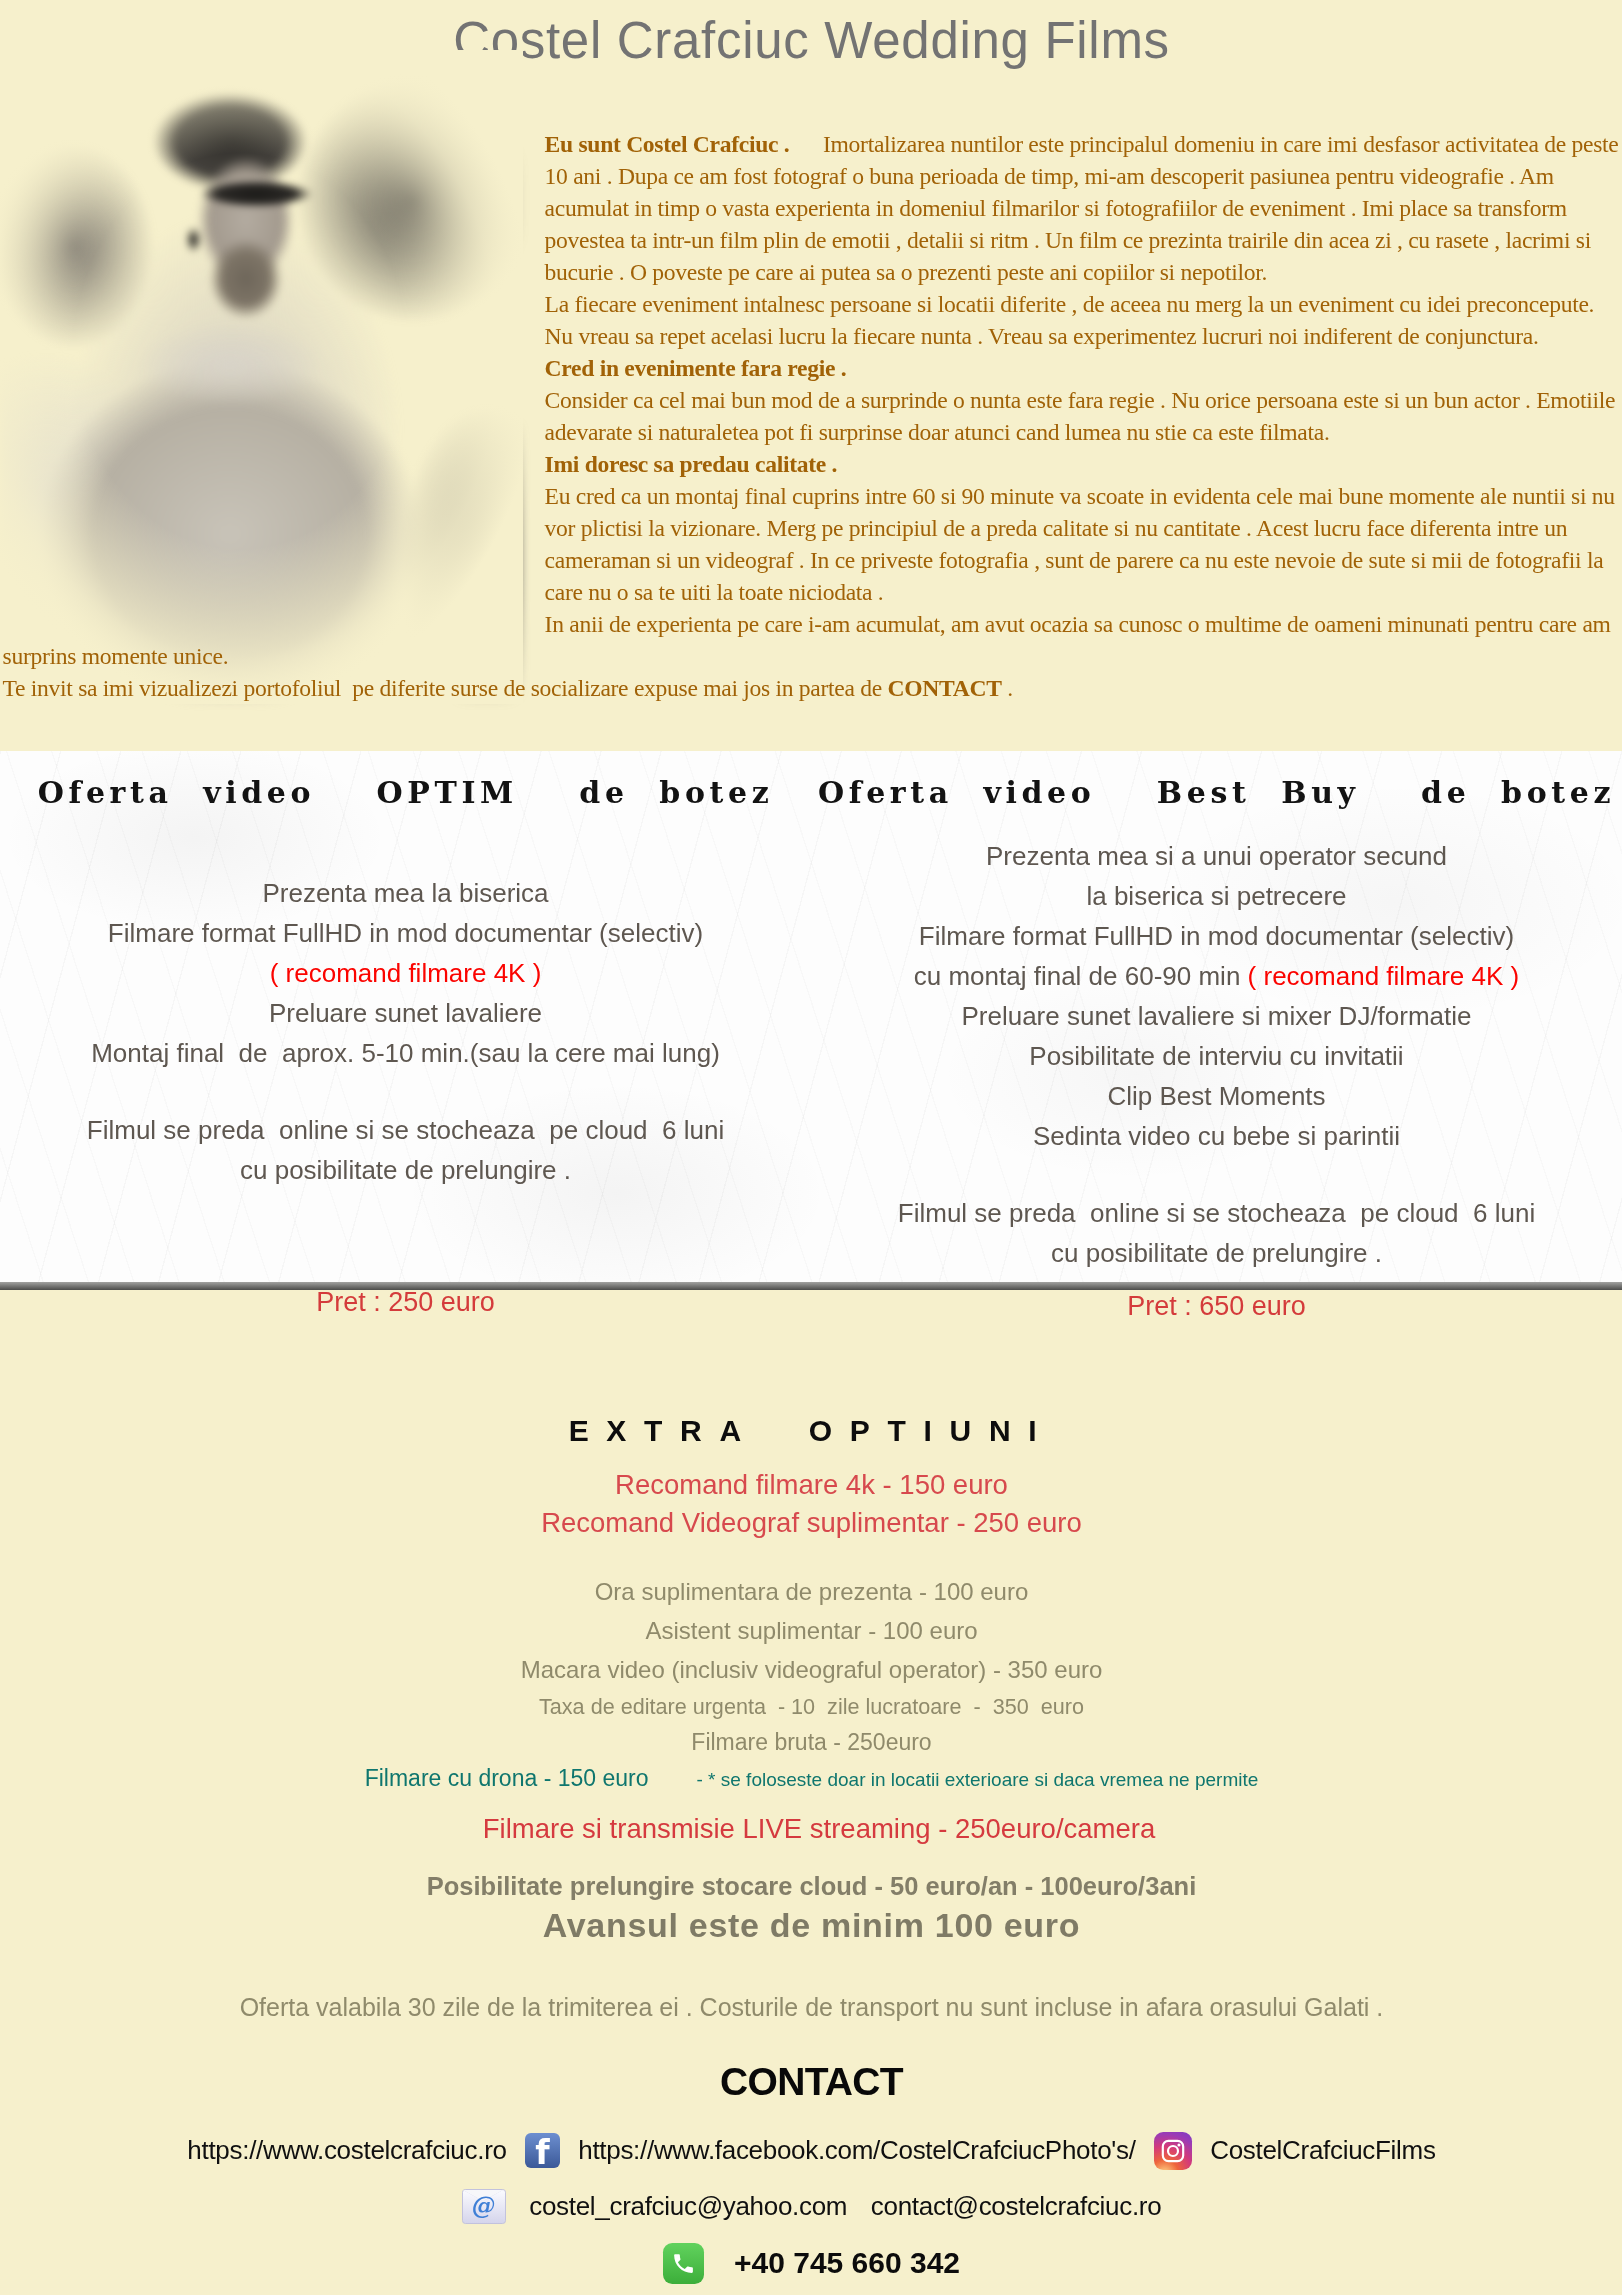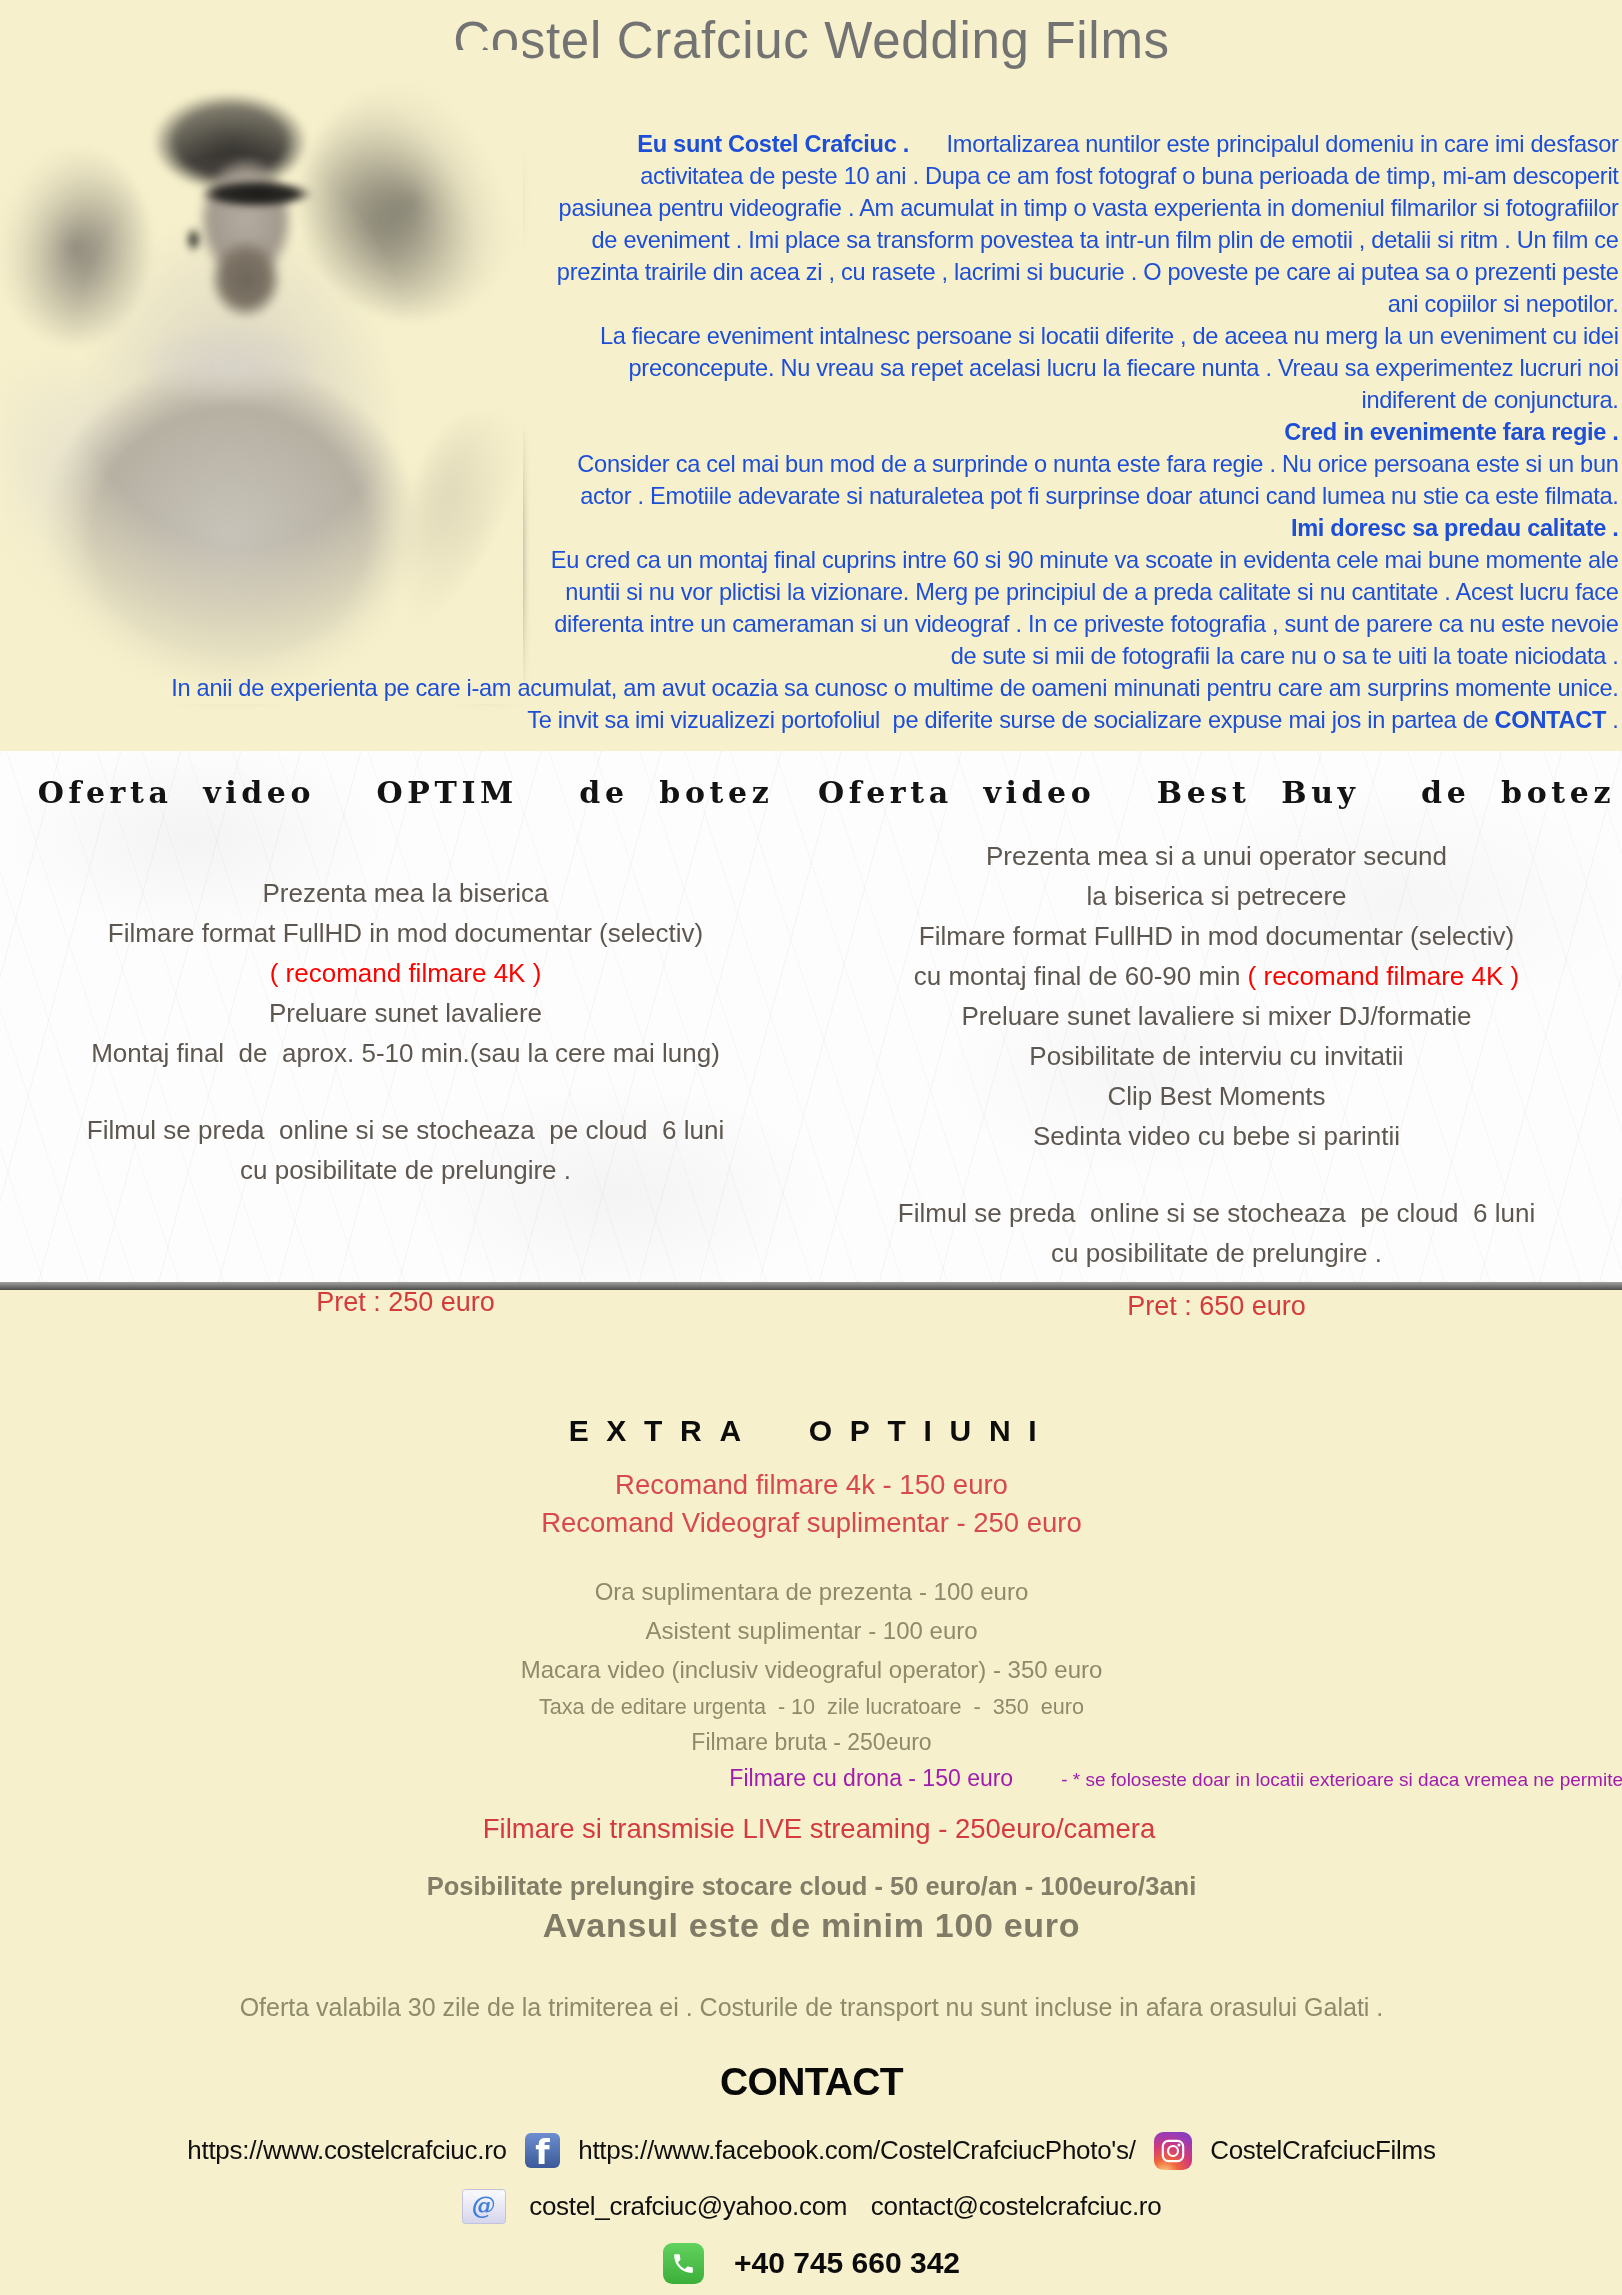--- a/index.html
+++ b/index.html
@@ -33,21 +33,21 @@
   }
   .photo-fade{
     position:absolute;left:0;top:50px;width:523px;height:654px;z-index:1;
     background:radial-gradient(ellipse 58% 55% at 46% 46%,
       rgba(246,240,204,0) 55%, rgba(246,240,204,0.8) 86%, #f6f0cc 99%);
   }
   
   .intro{
     position:absolute;top:128px;left:2.6px;width:1616px;z-index:2;
     font-size:23.6px;line-height:32px;letter-spacing:-0.3px;
-    text-align:right;color:#1d4ed8;
+    text-align:left;color:#a16207;font-family:Liberation Serif, serif;
   }
   .float-spacer{float:left;width:542px;height:497px;}
   .intro p{margin:0;white-space:pre-wrap;}
   .intro .lead{font-weight:700;}
   
   .offers{
     position:absolute;top:751px;left:0;width:1623px;height:539px;z-index:3;
     background-color:#fdfdfd;display:flex;
     background-image:
       repeating-linear-gradient(105deg, rgba(120,120,120,0.05) 0 1.3px, rgba(0,0,0,0) 1.3px 58px),
@@ -81,21 +81,21 @@
   .extra-title{
     margin-top:25px;font-size:30px;font-weight:700;color:#0d0d0d;
     letter-spacing:17.7px;word-spacing:25px;
   }
   .extra-red-block{margin-top:18.3px;}
   .extra-red{font-size:27.5px;line-height:38px;color:#d7494d;white-space:pre-wrap;}
   .extra-items{margin-top:30px;color:#8f8a6b;}
   .xitem{font-size:24px;line-height:39px;white-space:pre-wrap;}
   .xitem-taxa{font-size:21.6px;line-height:36px;white-space:pre-wrap;}
   .xitem-bruta{font-size:23px;line-height:35px;white-space:pre-wrap;}
-  .drone-row{font-size:23px;line-height:37px;color:#a21caf;white-space:pre-wrap;text-align:right;}
+  .drone-row{font-size:23px;line-height:37px;color:#0f766e;white-space:pre-wrap;}
   .drone-note{font-size:19px;margin-left:48px;}
   .live-line{margin-top:14.4px;font-size:27.5px;color:#d53a3f;padding-left:15px;}
   .cloud-line{margin-top:27.5px;font-size:25.5px;font-weight:700;color:#837e68;}
   .advance-line{margin-top:5.2px;font-size:34px;font-weight:700;color:#7f7b66;letter-spacing:0.7px;}
   .validity-line{margin-top:48px;font-size:25px;color:#8f8a6b;white-space:pre-wrap;}
   .contact-title{margin-top:38px;font-size:39px;font-weight:700;color:#090909;letter-spacing:-0.7px;}
   .social-row,.email-row,.phone-row{
     display:flex;justify-content:center;align-items:center;
   }
   .social-row{margin-top:27.5px;gap:18.3px;font-size:26px;color:#101010;}

